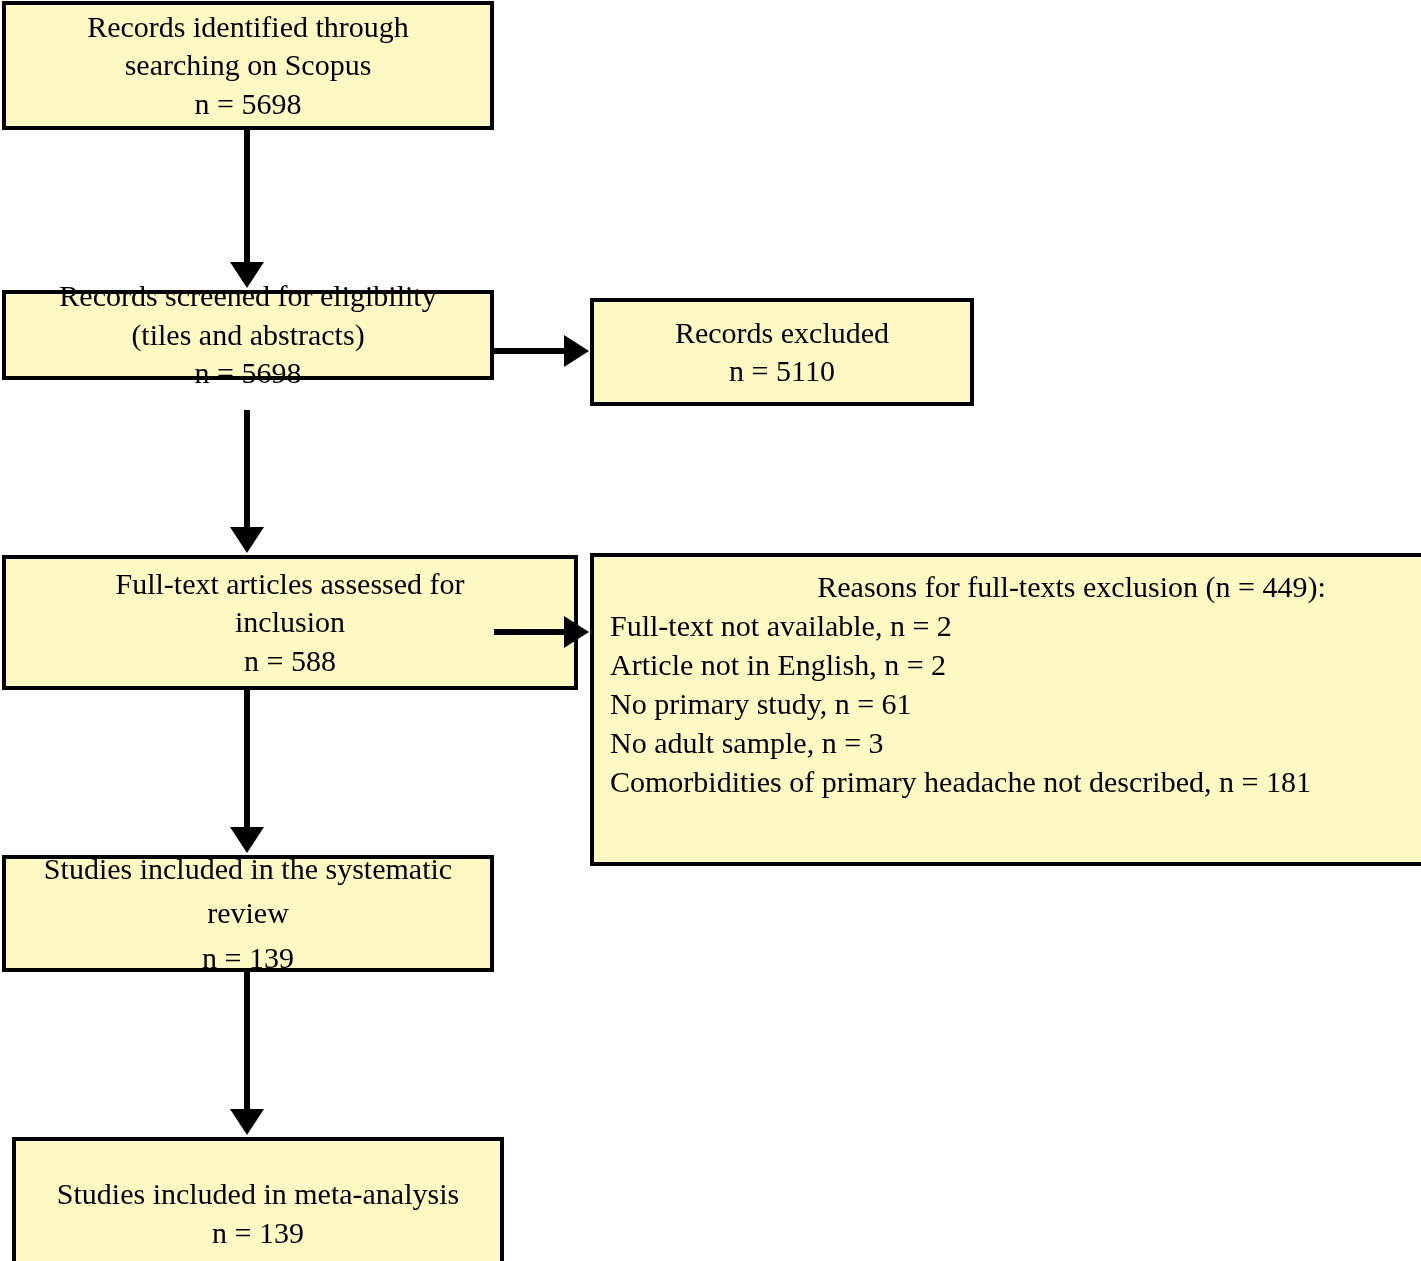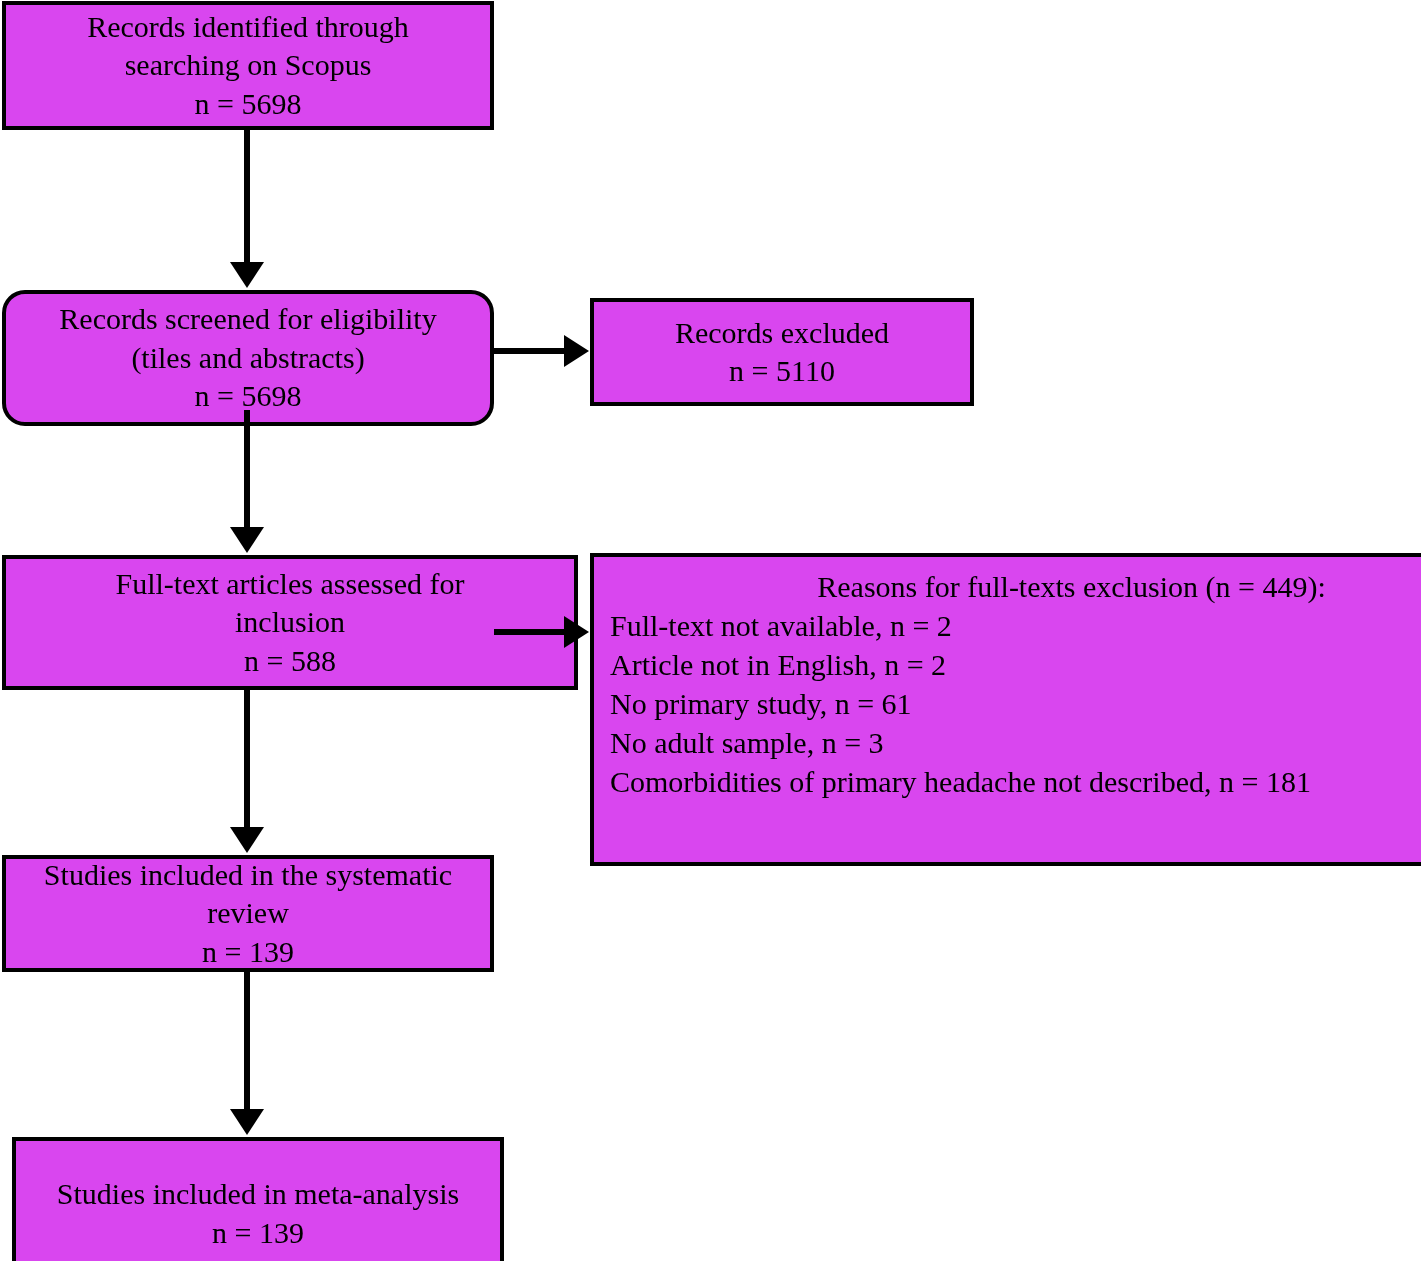--- a/index.html
+++ b/index.html
@@ -13,21 +13,21 @@
     height: 1261px;
     background: #ffffff;
     font-family: "Liberation Serif", "DejaVu Serif", serif;
     color: #000000;
     overflow: hidden;
   }
   .node {
     position: absolute;
     box-sizing: border-box;
     border: 4px solid #000000;
-    background: #d946ef;
+    background: #fef9c3;
     display: flex;
     flex-direction: column;
     align-items: center;
     justify-content: center;
     text-align: center;
     line-height: 1.28;
     font-size: 30px;
     padding: 4px 10px;
   }
   .node .line {
@@ -88,21 +88,21 @@
 
   <div class="node" style="left:2px; top:1px; width:492px; height:129px;">
     <span class="line">Records identified through</span>
     <span class="line">searching on Scopus</span>
     <span class="line">n = 5698</span>
   </div>
 
   <div class="vline" style="left:244px; top:130px; height:134px;"></div>
   <div class="arrow-down" style="left:230px; top:262px;"></div>
 
-  <div class="node" style="left:2px; top:290px; width:492px; height:136px;border-radius:23px;">
+  <div class="node" style="left:2px; top:290px; width:492px; height:90px;">
     <span class="line">Records screened for eligibility</span>
     <span class="line">(tiles and abstracts)</span>
     <span class="line">n = 5698</span>
   </div>
 
   <div class="hline" style="left:494px; top:348px; width:72px;"></div>
   <div class="arrow-right" style="left:564px; top:335px;"></div>
 
   <div class="node" style="left:590px; top:298px; width:384px; height:108px;">
     <span class="line">Records excluded</span>
@@ -126,21 +126,21 @@
     <span class="reason">Full-text not available, n = 2</span>
     <span class="reason">Article not in English, n = 2</span>
     <span class="reason">No primary study, n = 61</span>
     <span class="reason">No adult sample, n = 3</span>
     <span class="reason">Comorbidities of primary headache not described, n = 181</span>
   </div>
 
   <div class="vline" style="left:244px; top:690px; height:139px;"></div>
   <div class="arrow-down" style="left:230px; top:827px;"></div>
 
-  <div class="node" style="left:2px; top:855px; width:492px; height:117px;">
+  <div class="node" style="left:2px; top:855px; width:492px; height:117px;gap:6px;">
     <span class="line">Studies included in the systematic</span>
     <span class="line">review</span>
     <span class="line">n = 139</span>
   </div>
 
   <div class="vline" style="left:244px; top:972px; height:139px;"></div>
   <div class="arrow-down" style="left:230px; top:1109px;"></div>
 
   <div class="node" style="left:2px; top:1137px; width:492px; height:153px;margin-left:10px;">
     <span class="line">Studies included in meta-analysis</span>

